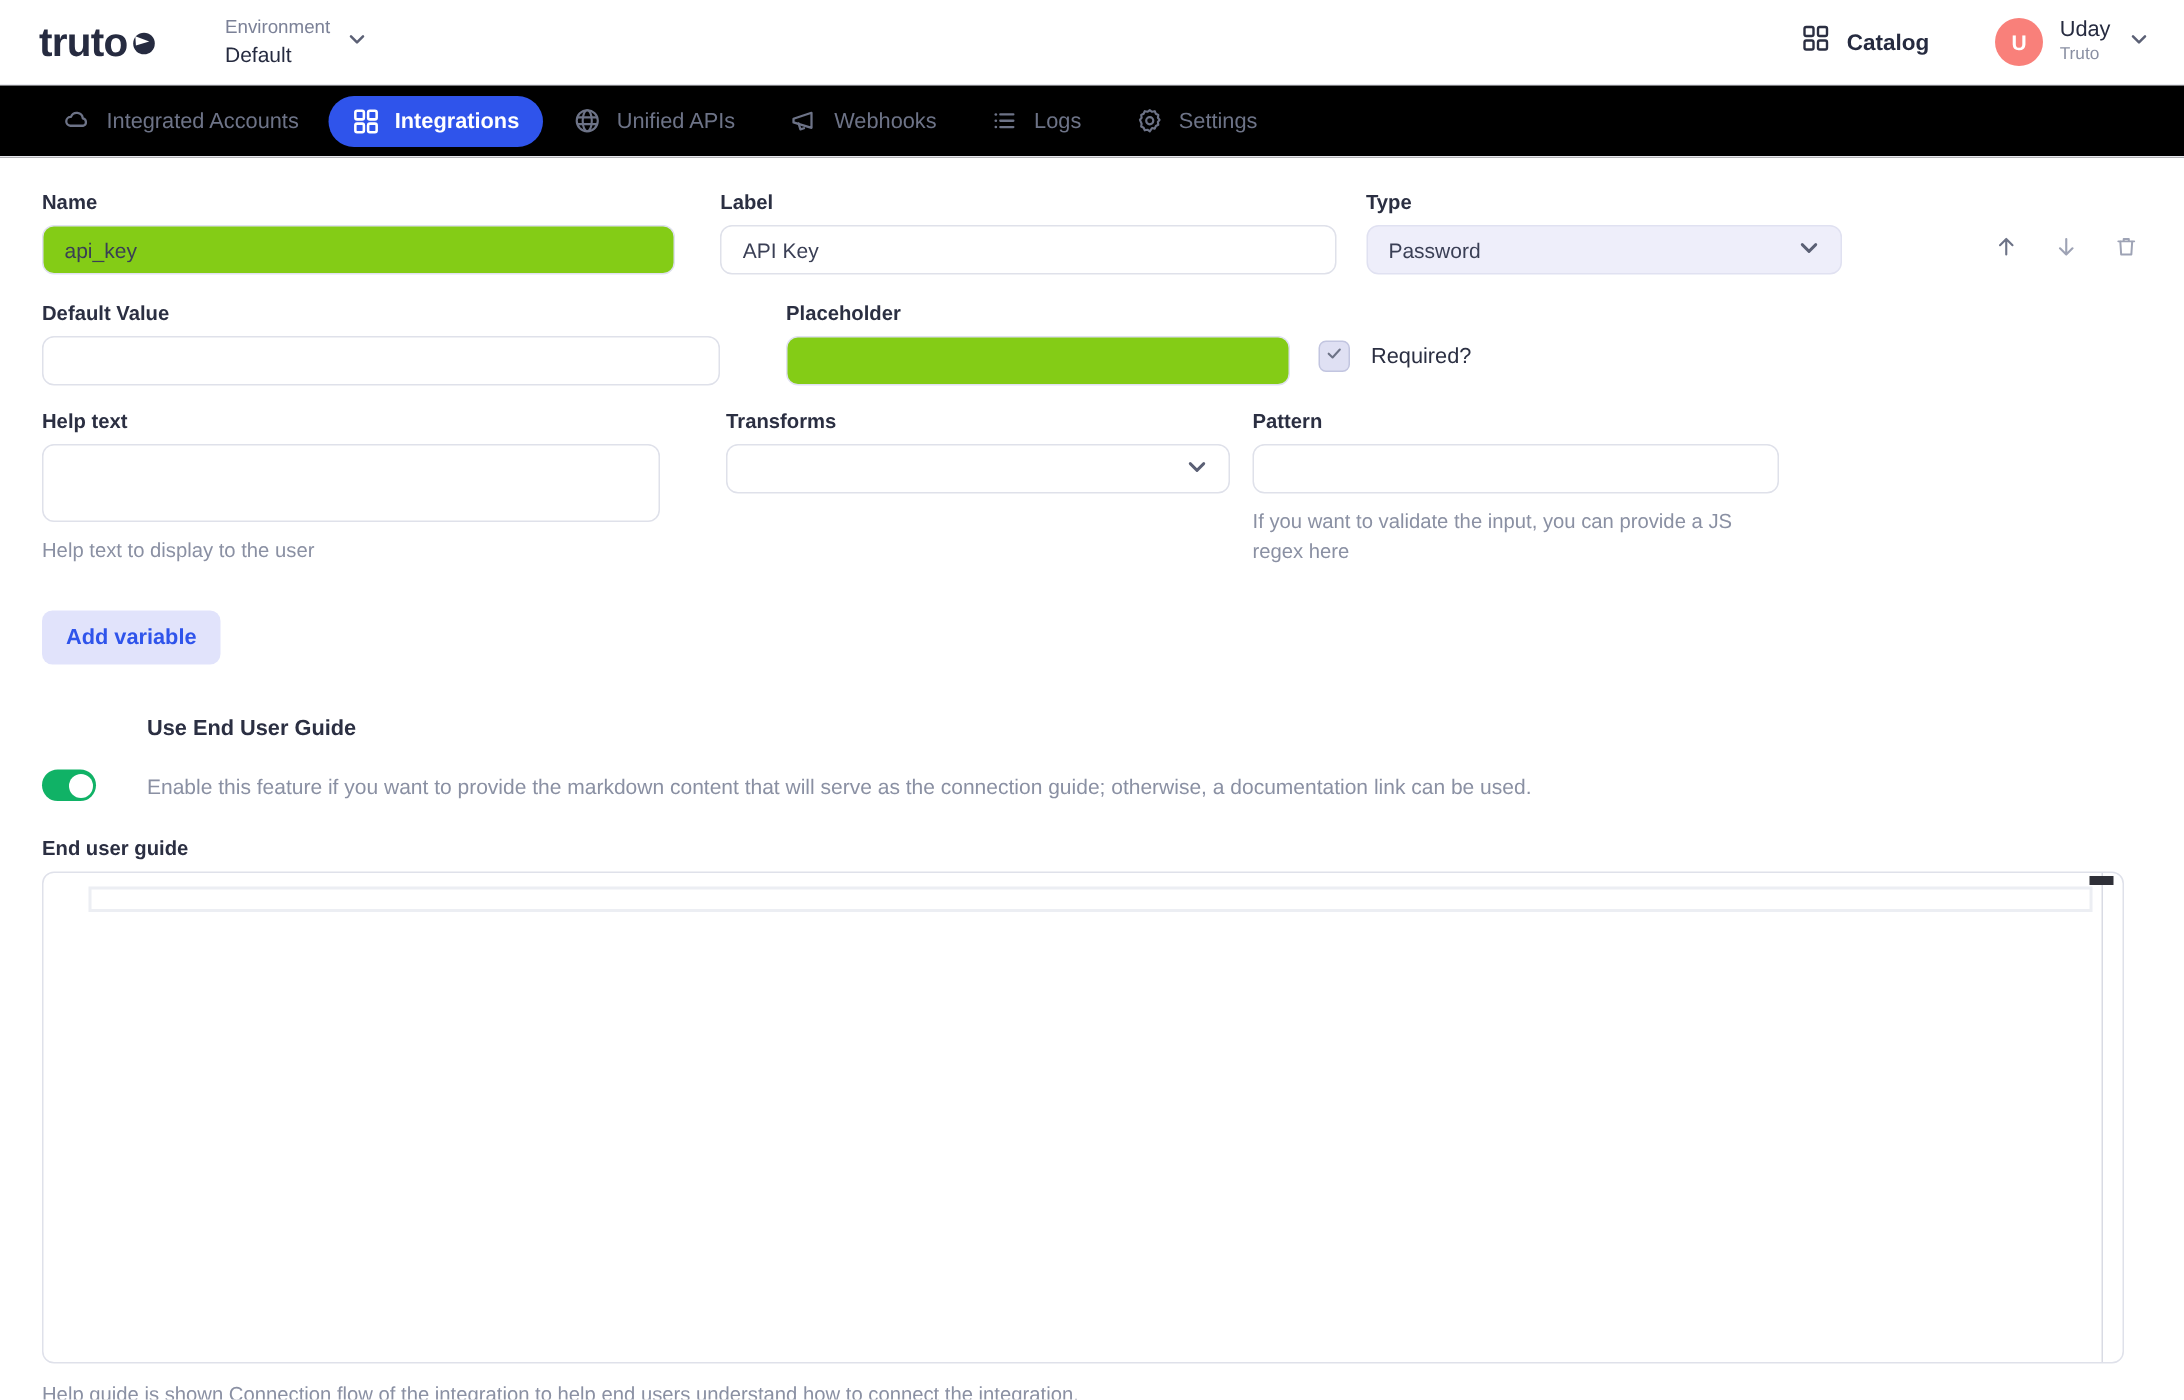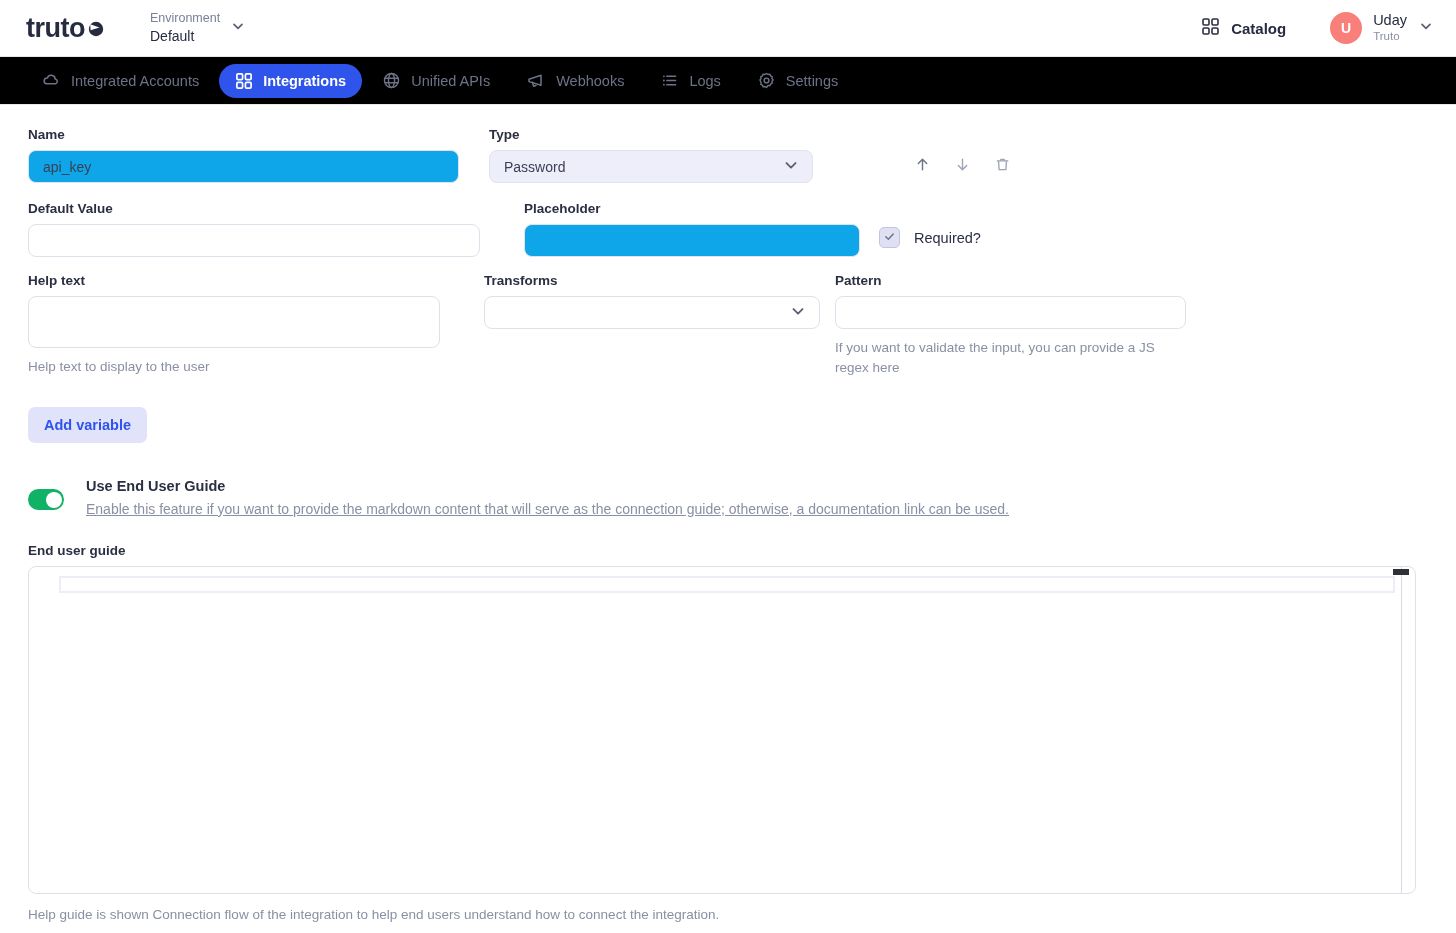--- a/index.html
+++ b/index.html
@@ -106,21 +106,21 @@
     border: 1px solid #dfe1ea;
     border-radius: 8px;
     background: #fff;
     font-family: "Liberation Sans", sans-serif;
     font-size: 14px;
     color: #3a3f55;
     padding: 0 14px;
     width: 100%;
     outline: none;
   }
-  .inp.filled { background: #0ea5e9; border-color: #e0e1f1; }
+  .inp.filled { background: #84cc16; border-color: #e0e1f1; }
   .inp::placeholder { color: #a6abbd; }
 
   .sel {
     height: 33px;
     border: 1px solid #dfe1ea;
     border-radius: 8px;
     background: #fff;
     display: flex; align-items: center;
     padding: 0 12px 0 14px;
     font-size: 14px; color: #3a3f55;
@@ -196,32 +196,32 @@
     color: #2f54eb;
     font-weight: 700;
     font-size: 14.5px;
     border: none;
     border-radius: 7px;
     padding: 10px 16px;
     cursor: pointer;
     font-family: "Liberation Sans", sans-serif;
   }
 
-  .toggle-row { display: flex; align-items: center; margin-top: 34px; gap: 22px; }
+  .toggle-row { display: flex; align-items: flex-end; margin-top: 34px; gap: 34px; }
   .toggle {
     width: 36px; height: 21px; border-radius: 999px;
     background: #10b266; position: relative; cursor: pointer; flex: none;
     margin-top: 3px;
   }
   .toggle .knob {
     position: absolute; top: 2.5px; left: 17.5px;
     width: 16px; height: 16px; border-radius: 50%; background: #fff;
   }
   .toggle-title { font-size: 14.5px; font-weight: 700; color: #2b2f42; line-height: 1.35; }
-  .toggle-desc { font-size: 14px; color: #8a90a3; margin-top: 3px; line-height: 1.4; text-decoration: underline; }
+  .toggle-desc { font-size: 14px; color: #8a90a3; margin-top: 18px; line-height: 1.4; }
 
   .guide-label { margin-top: 24px; }
 
   .editor {
     position: relative;
     margin-top: 8px;
     width: 1388px;
     height: 328px;
     border: 1px solid #dfe1ea;
     border-radius: 8px;
@@ -371,20 +371,24 @@
 
 <div class="content">
 
   
   <div class="row1">
     <div class="col-name">
       <label class="field-label">Name</label>
       <input class="inp filled" type="text" value="api_key" style="">
     </div>
 
+    <div class="col-label">
+      <label class="field-label">Label</label>
+      <input class="inp" type="text" value="API Key" style="">
+    </div>
 
     <div class="col-type">
       <label class="field-label">Type</label>
       <div class="sel filled">
         <span class="sel-val">Password</span>
         <span>
           <svg width="18" height="18" viewBox="0 0 16 16" fill="none" stroke="#5b6075" stroke-width="1.7" stroke-linecap="round" stroke-linejoin="round">
               <path d="M4 6.3 L8 10.3 L12 6.3"></path>
             </svg>
         </span>

